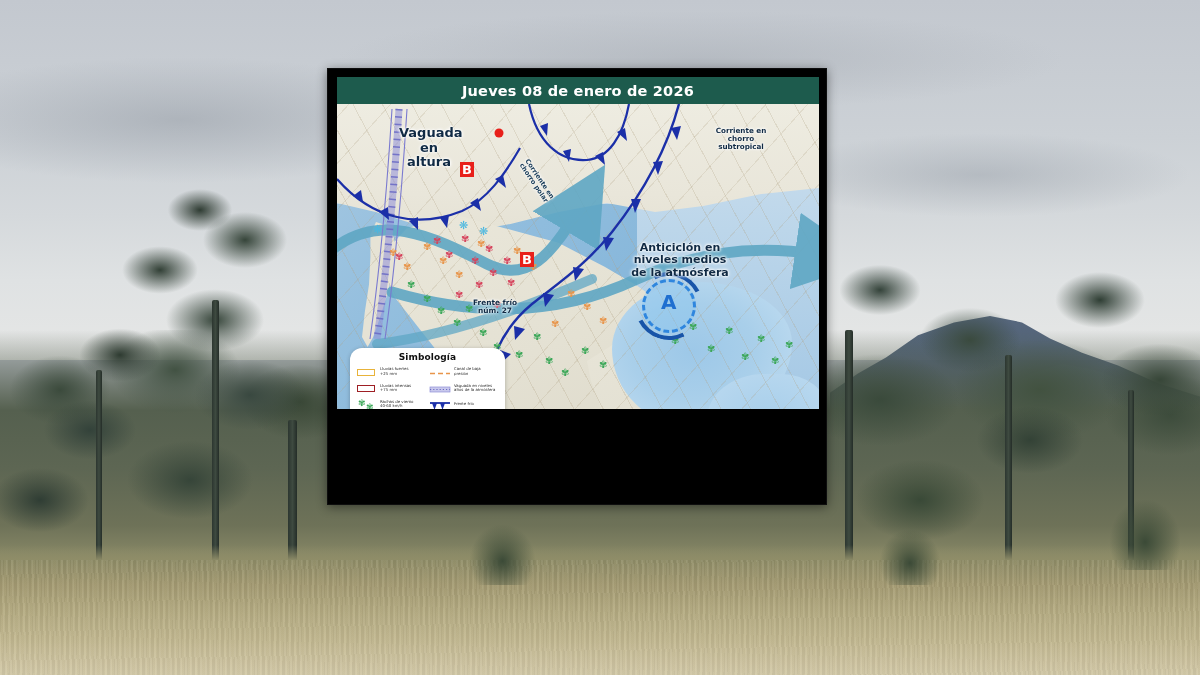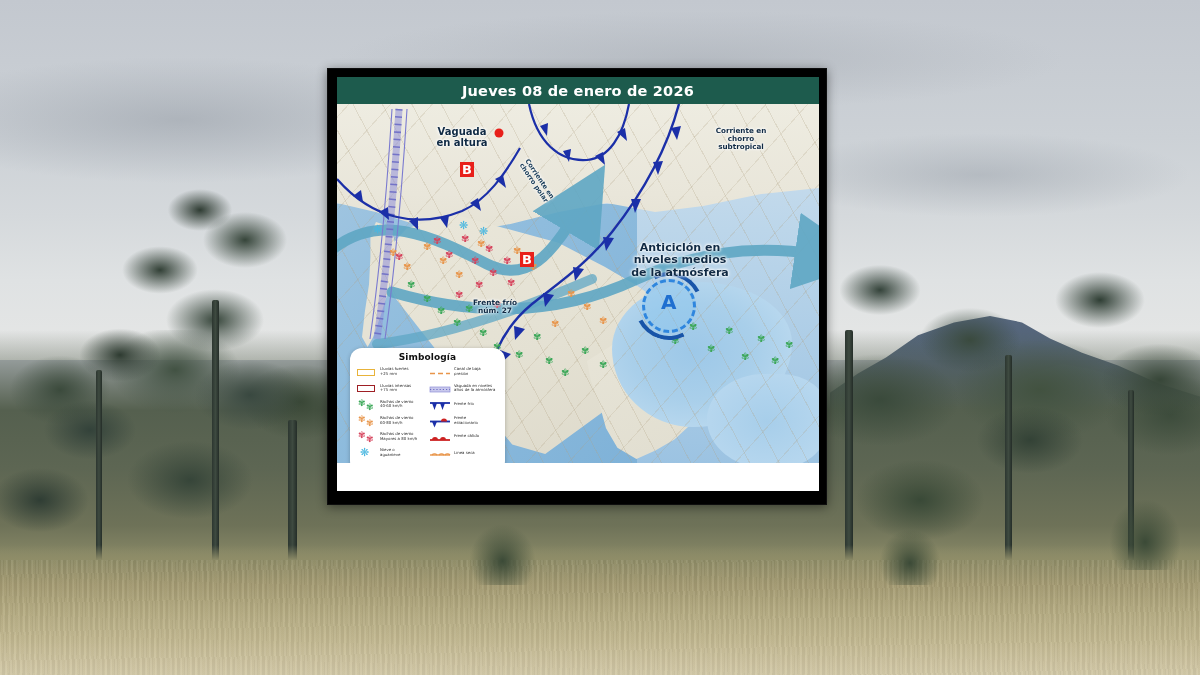--- a/index.html
+++ b/index.html
@@ -103,21 +103,21 @@
     position: absolute;
     left: 327px; top: 68px;
     width: 500px; height: 437px;
     background: #000;
     border: 1px solid #0e0e0e;
     box-shadow: 0 2px 10px rgba(0,0,0,.45);
     overflow: hidden;
   }
   #panel-inner {
     position: absolute; left: 9px; top: 8px;
-    width: 482px; height: 414px;
+    width: 482px; height: 332px;
     background: #fff;
     overflow: hidden;
   }
   
   #title-bar {
     position: absolute; left: 0; top: 0; width: 482px; height: 27px;
     background: #1d5b4d;
     display: flex; align-items: center; justify-content: center;
   }
   #title-bar .title-text {
@@ -196,21 +196,21 @@
     position: absolute;
     font-family: "DejaVu Sans", sans-serif;
     font-weight: bold;
     color: #102a44;
     line-height: 1.12;
     text-align: center;
     text-shadow: 0 0 2px #fff, 0 0 3px #fff, 0 0 4px #fff;
     white-space: pre-line;
     pointer-events: none;
   }
-  #ann-vaguada { left: 95px; top: 22px; font-size: 10px; width: 60px; }
+  #ann-vaguada { left: 62px; top: 22px; font-size: 13px; width: 60px; }
   #ann-polar   { left: 168px; top: 70px; font-size: 6.6px; width: 62px;
                  transform: rotate(56deg); transform-origin: 50% 50%; color:#163a57;}
   #ann-subtrop { left: 368px; top: 23px; font-size: 7.2px; width: 72px; }
   #ann-anticic { left: 290px; top: 138px; font-size: 11px; width: 106px; }
   #ann-frente  { left: 128px; top: 195px; font-size: 7.4px; width: 60px; }
 
   .bmark {
     position: absolute;
     background: #e8201a; color: #fff;
     font-family: "DejaVu Sans", sans-serif;

